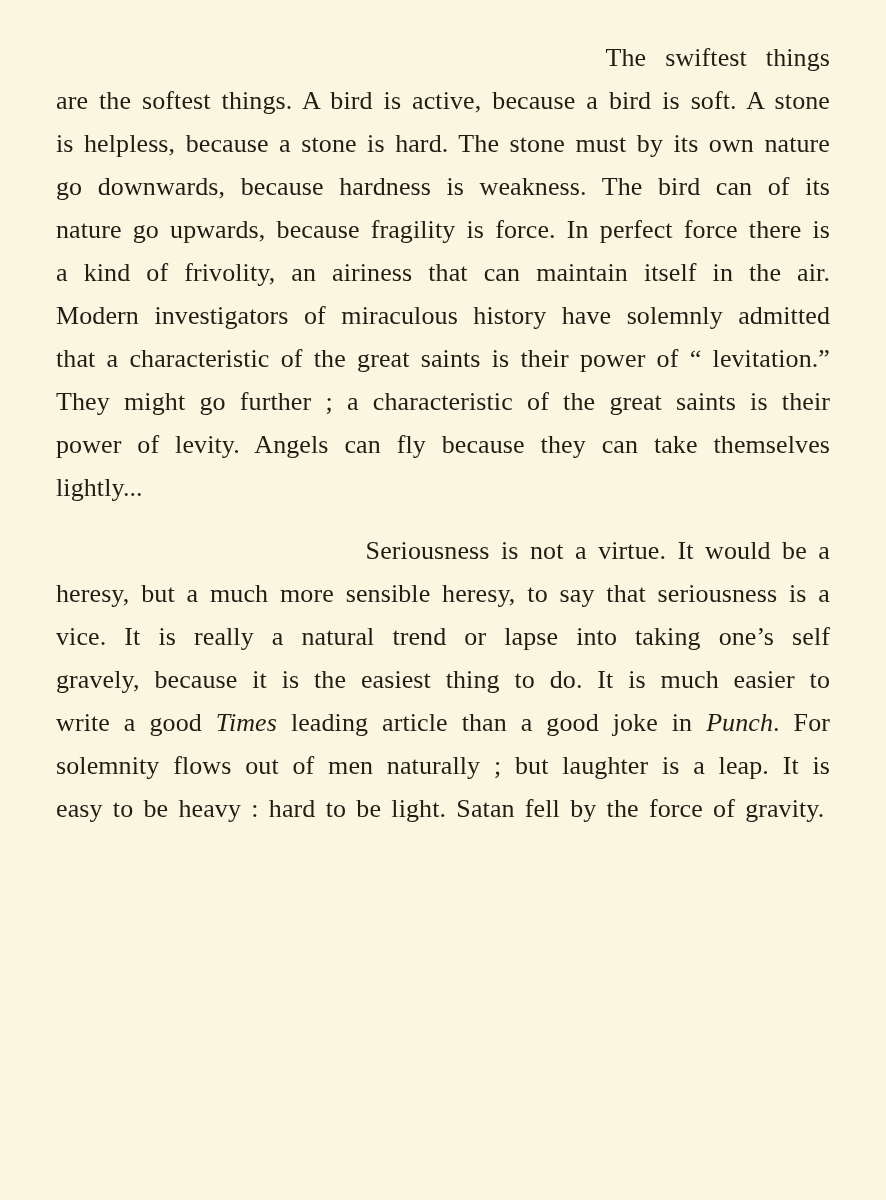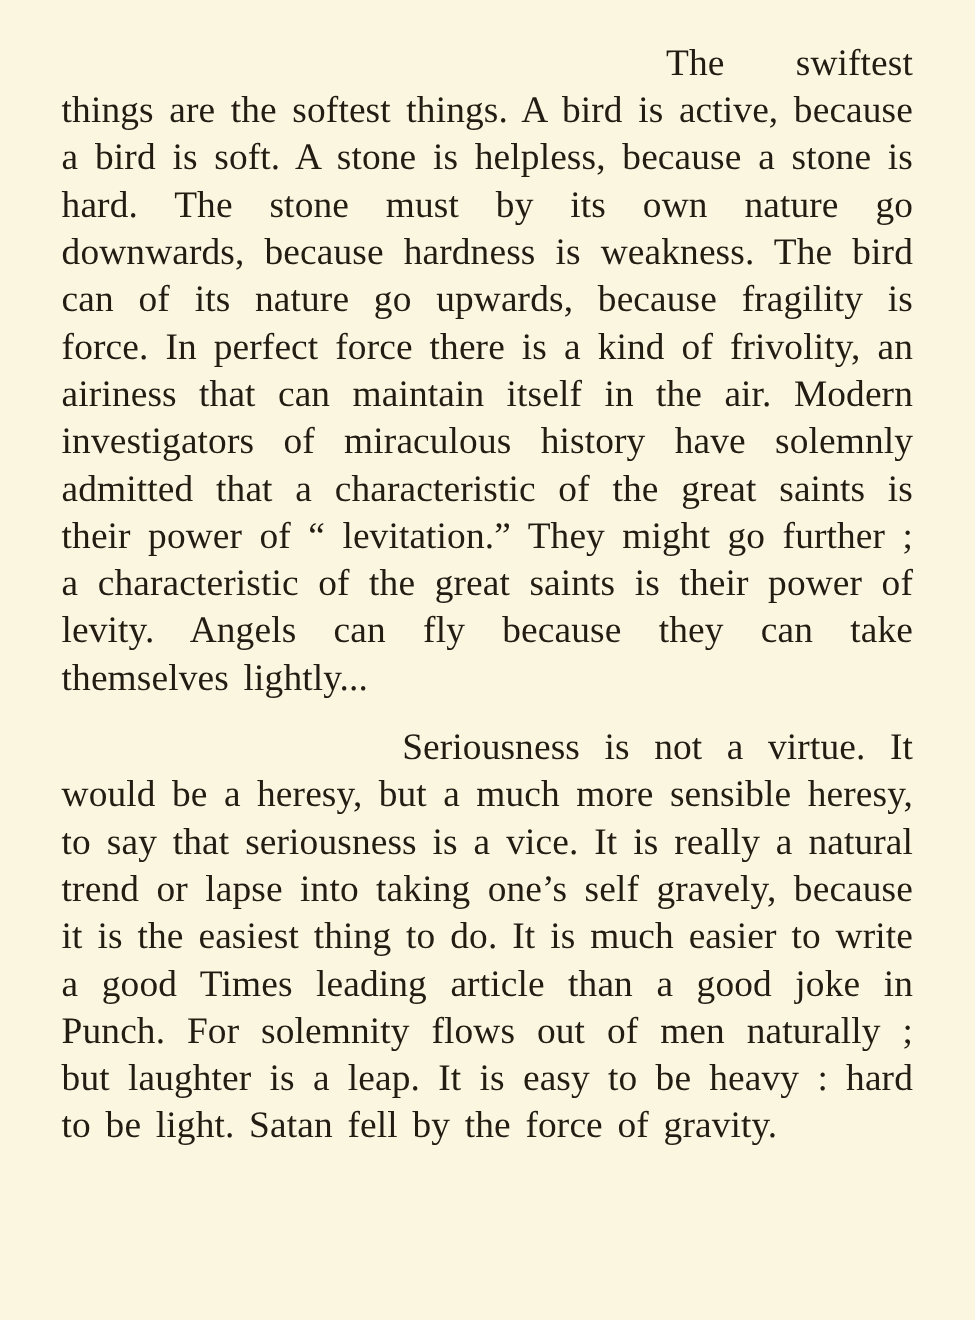--- a/index.html
+++ b/index.html
@@ -14,38 +14,39 @@
   }
   .page {
     box-sizing: border-box;
     width: 886px;
     height: 1200px;
     padding: 36px 56px 0 56px;
     background:
       radial-gradient(ellipse 140% 120% at 55% 45%, rgba(255,255,255,0.0) 60%, rgba(120,100,60,0.10) 100%),
       var(--page-bg, #fbf6e0);
     font-family: "Liberation Serif", "DejaVu Serif", serif;
-    font-size: 34px;
+    font-size: 26px;
     line-height: 43px;
     color: var(--page-fg, #221c13);
     text-align: justify;
     word-spacing: 0.14em;
     letter-spacing: 0.1px;
   }
   p.para {
     margin: 0;
   }
   p.para-levity {
     text-indent: 71%;
   }
   p.para-seriousness {
     text-indent: 40%;
     margin-top: 20px;
   }
   .italic {
+    font-style: italic;
   }
 </style>
 </head>
 <body>
 
 <div class="page">
   <p class="para para-levity">The swiftest things are the softest things. A bird is active, because a bird is soft. A stone is helpless, because a stone is hard. The stone must by its own nature go downwards, because hardness is weakness. The bird can of its nature go upwards, because fragility is force. In perfect force there is a kind of frivolity, an airiness that can maintain itself in the air. Modern investigators of miraculous history have solemnly admitted that a characteristic of the great saints is their power of “ levitation.” They might go further ; a characteristic of the great saints is their power of levity. Angels can fly because they can take themselves lightly...</p>
 
   <p class="para para-seriousness"><span>Seriousness is not a virtue. It would be a heresy, but a much more sensible heresy, to say that seriousness is a vice. It is really a natural trend or lapse into taking one’s self gravely, because it is the easiest thing to do. It is much easier to write a good </span><span class="italic">Times</span><span> leading article than a good joke in </span><span class="italic">Punch</span><span>. For solemnity flows out of men naturally ; but laughter is a leap. It is easy to be heavy : hard to be light. Satan fell by the force of gravity.</span></p>
 </div>

